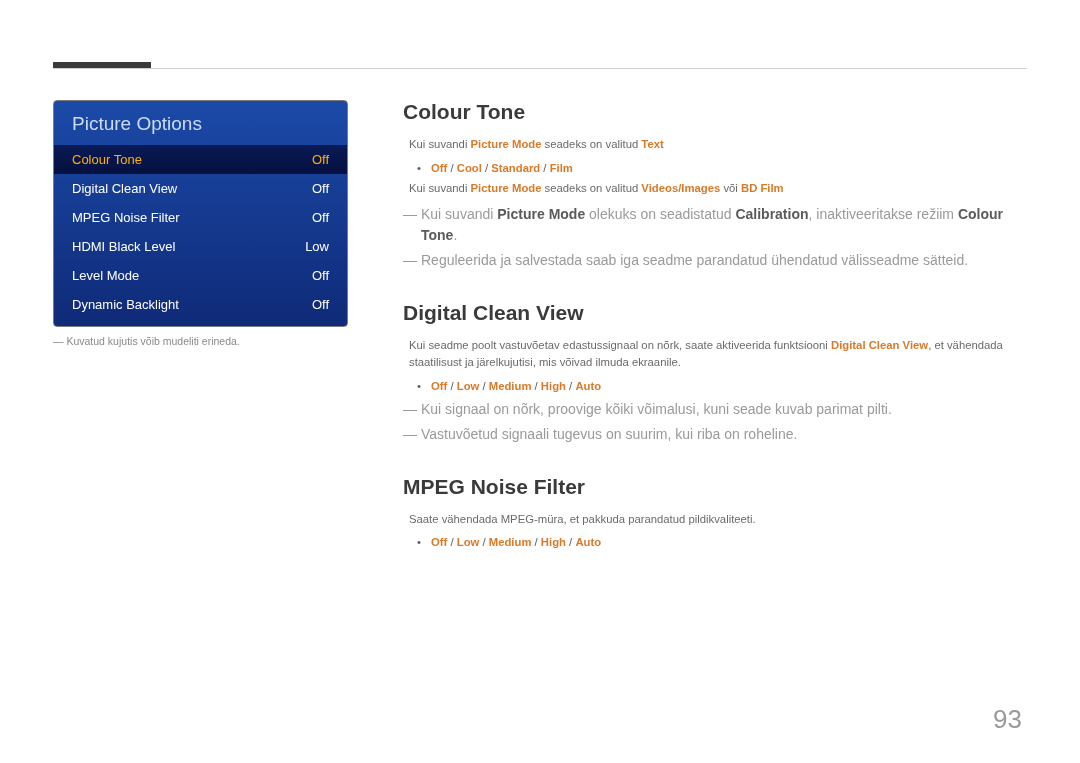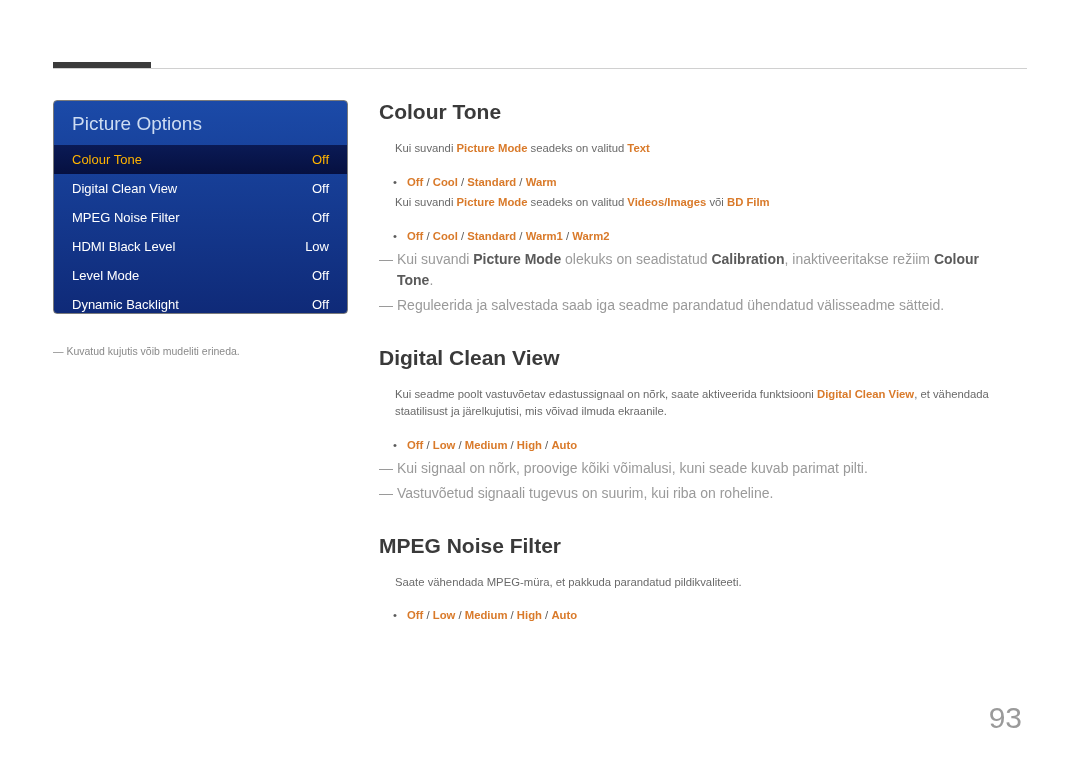--- a/index.html
+++ b/index.html
@@ -27,21 +27,21 @@
     right: 53px;
     height: 1px;
     background: #d0d0d0;
   }
   .content {
     position: absolute;
     top: 100px;
     left: 53px;
     right: 64px;
     display: flex;
-    gap: 31px;
+    gap: 55px;
   }
   .left-col { width: 295px; flex: 0 0 295px; }
   .right-col { flex: 1; }
 
   
   .menu {
     border: 1px solid #7b7b7b;
     border-radius: 4px;
     overflow: hidden;
     background: linear-gradient(#1b4aa8, #0f2a78);
@@ -61,38 +61,38 @@
     font-size: 13px;
   }
   .menu-row.selected {
     background: linear-gradient(#0a1a55, #061040);
   }
   .menu-row.selected .row-label,
   .menu-row.selected .row-value { color: #ffb300; }
   .row-value { color: #fff; }
 
   .caption {
-    margin-top: 31px;
+    margin-top: 8px;
     font-size: 10.5px;
     color: #8a8a8a;
   }
 
   
   h2 {
     font-size: 21px;
     font-weight: 700;
     color: #3a3a3a;
     margin-bottom: 12px;
   }
   .section + .section { margin-top: 30px; }
   .para {
     font-size: 11.3px;
     color: #6a6a6a;
     line-height: 1.55;
-    margin: 16px;
+    margin: 6px;
   }
   .para + .para,
   .para + .bullet,
   .bullet + .para,
   .bullet + .bullet,
   .dash + .dash,
   .bullet + .dash,
   .dash + .bullet,
   .para + .dash { margin-top: 4px; }
   .orange { color: #d97a2a; font-weight: 700; }
@@ -120,21 +120,21 @@
   .dash::before {
     content: "―";
     position: absolute;
     left: 0;
     color: #9a9a9a;
   }
   .page-num {
     position: absolute;
     bottom: 28px;
     right: 58px;
-    font-size: 30px;
+    font-size: 26px;
     color: #9a9a9a;
     font-weight: 300;
   }
 </style>
 </head>
 <body>
 
 <div class="tab-bar"></div>
 <div class="hr-line"></div>
 
@@ -157,47 +157,44 @@
         <span class="row-value">Off</span>
       </div>
       <div class="menu-row">
         <span class="row-label">HDMI Black Level</span>
         <span class="row-value">Low</span>
       </div>
       <div class="menu-row">
         <span class="row-label">Level Mode</span>
         <span class="row-value">Off</span>
       </div>
-      <div class="menu-row" style="padding-bottom:1px;text-align:right;">
+      <div class="menu-row" style="padding-bottom:14px;text-align:right;">
         <span class="row-label">Dynamic Backlight</span>
         <span class="row-value">Off</span>
       </div>
     </div>
     <div class="caption">
       <span>―</span>
       <span>Kuvatud kujutis võib mudeliti erineda.</span>
     </div>
   </div>
 
   <div class="right-col">
 
     <div class="section">
       <h2>Colour Tone</h2>
 
       <p class="para">
         <span>Kui suvandi </span><span class="orange">Picture Mode</span><span> seadeks on valitud </span><span class="orange">Text</span>
       </p>
       <p class="bullet">
-        <span class="orange">Off</span><span> / </span><span class="orange">Cool</span><span> / </span><span class="orange">Standard</span><span> / </span><span class="orange">Warm</span>
+        <span class="orange">Off</span><span> / </span><span class="orange">Cool</span><span> / </span><span class="orange">Standard</span><span> / </span><span class="orange">Film</span>
       </p>
       <p class="para">
         <span>Kui suvandi </span><span class="orange">Picture Mode</span><span> seadeks on valitud </span><span class="orange">Videos/Images</span><span> või </span><span class="orange">BD Film</span>
-      </p>
-      <p class="bullet">
-        <span class="orange">Off</span><span> / </span><span class="orange">Cool</span><span> / </span><span class="orange">Standard</span><span> / </span><span class="orange">Warm1</span><span> / </span><span class="orange">Warm2</span>
       </p>
       <p class="dash">
         <span>Kui suvandi </span><span class="black">Picture Mode</span><span> olekuks on seadistatud </span><span class="black">Calibration</span><span>, inaktiveeritakse režiim </span><span class="black">Colour Tone</span><span>.</span>
       </p>
       <p class="dash">Reguleerida ja salvestada saab iga seadme parandatud ühendatud välisseadme sätteid.</p>
     </div>
 
     <div class="section">
       <h2>Digital Clean View</h2>
       <p class="para">

